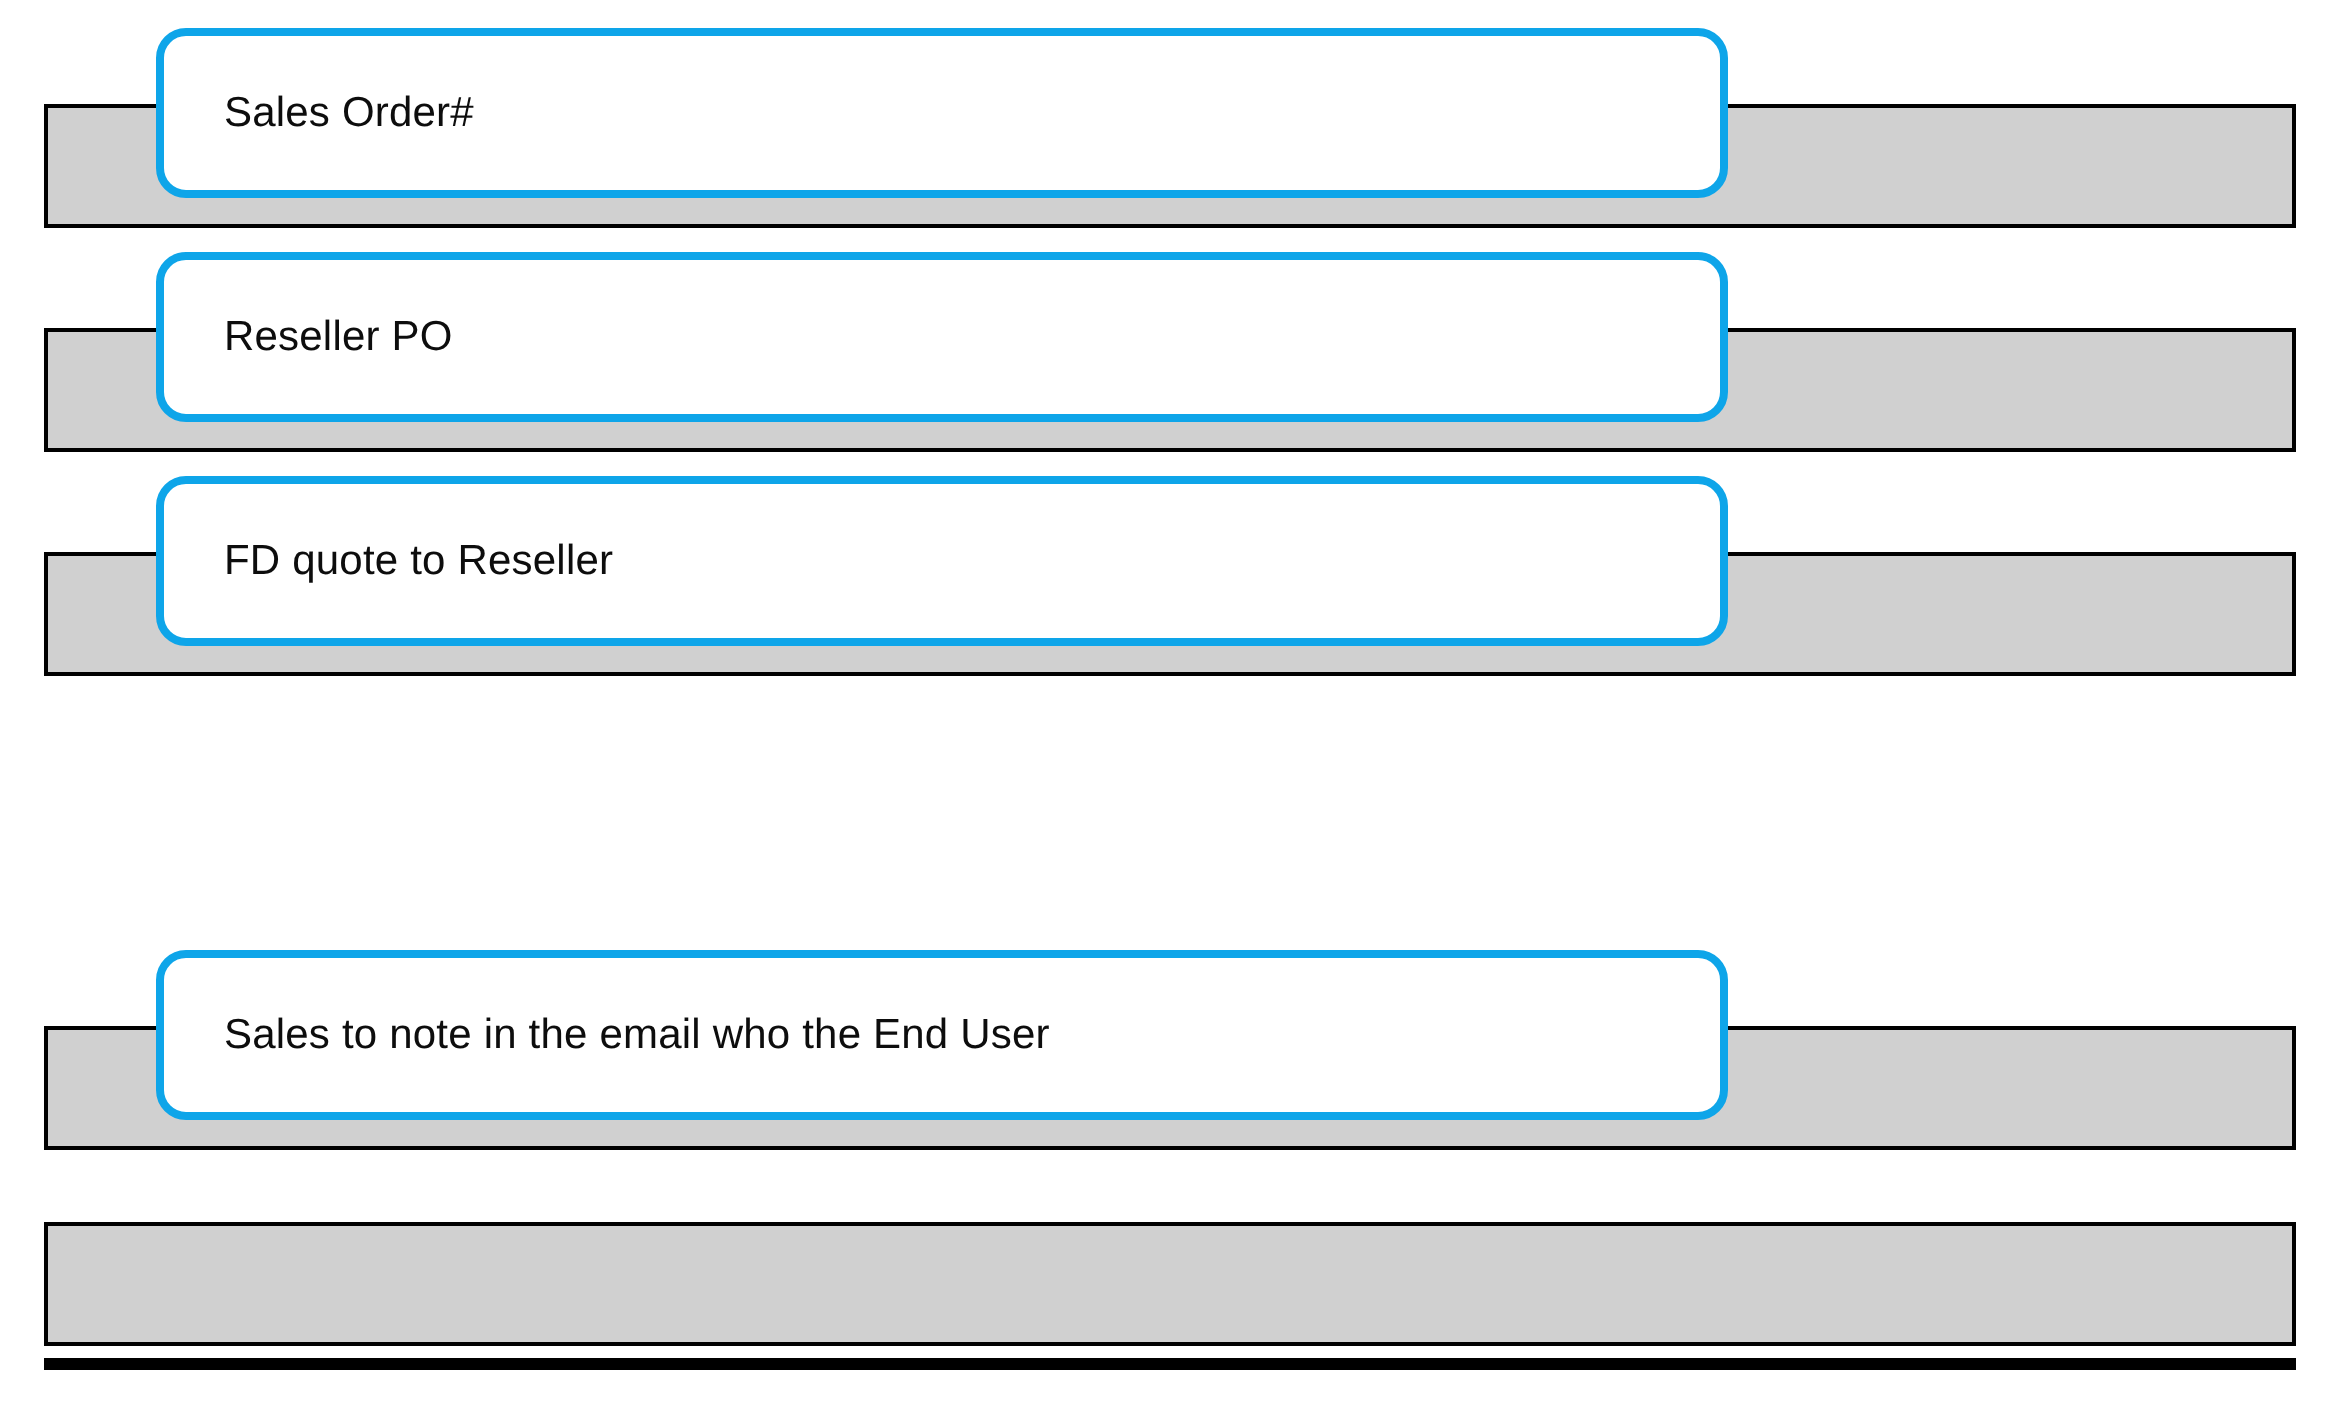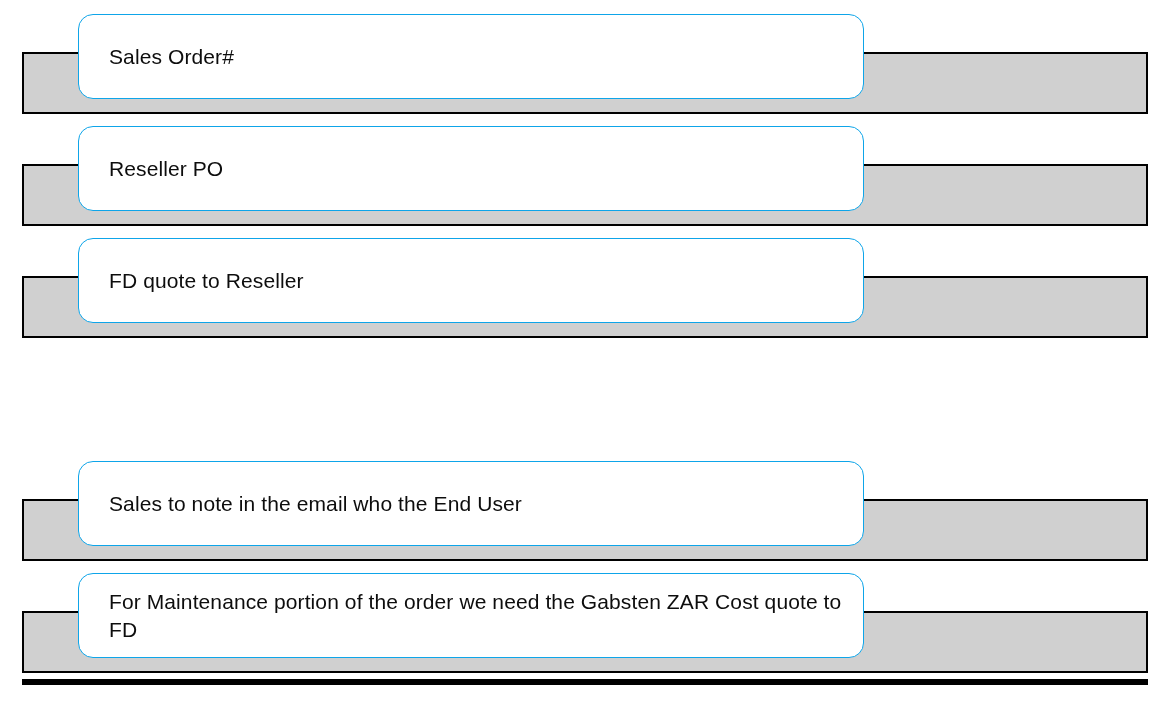--- a/index.html
+++ b/index.html
@@ -43,21 +43,21 @@
   }
 
   
   .row-box {
     position: absolute;
     left: 78px;
     top: 0px;
     width: 786px;
     height: 85px;
     background: #ffffff;
-    border: 1px solid #0ea5e9;
+    border: 4px solid #0ea5e9;
     border-radius: 15px;
     box-sizing: border-box;
     display: flex;
     align-items: center;
     padding: 0 18px 0 30px;
   }
 
   .row-label {
     font-size: 21px;
     line-height: 1.32;
@@ -97,29 +97,26 @@
   </div>
 
   <div class="row" style="top:238px;">
     <div class="row-bar"></div>
     <div class="row-box">
       <span class="row-label">FD quote to Reseller</span>
     </div>
   </div>
 
 
-  <div class="row" style="top:461px;">
+  <div class="row" style="top:475px;">
     <div class="row-bar"></div>
     <div class="row-box">
       <span class="row-label">Sales to note in the email who the End User</span>
     </div>
   </div>
 
   <div class="row" style="top:573px;">
     <div class="row-bar"></div>
-    <div class="row-box">
-      <span class="row-label">For Maintenance portion of the order we need the Gabsten ZAR Cost quote to FD</span>
-    </div>
   </div>
 
   <div class="bottom-rule"></div>
 
 </div>
 
 </body></html>

